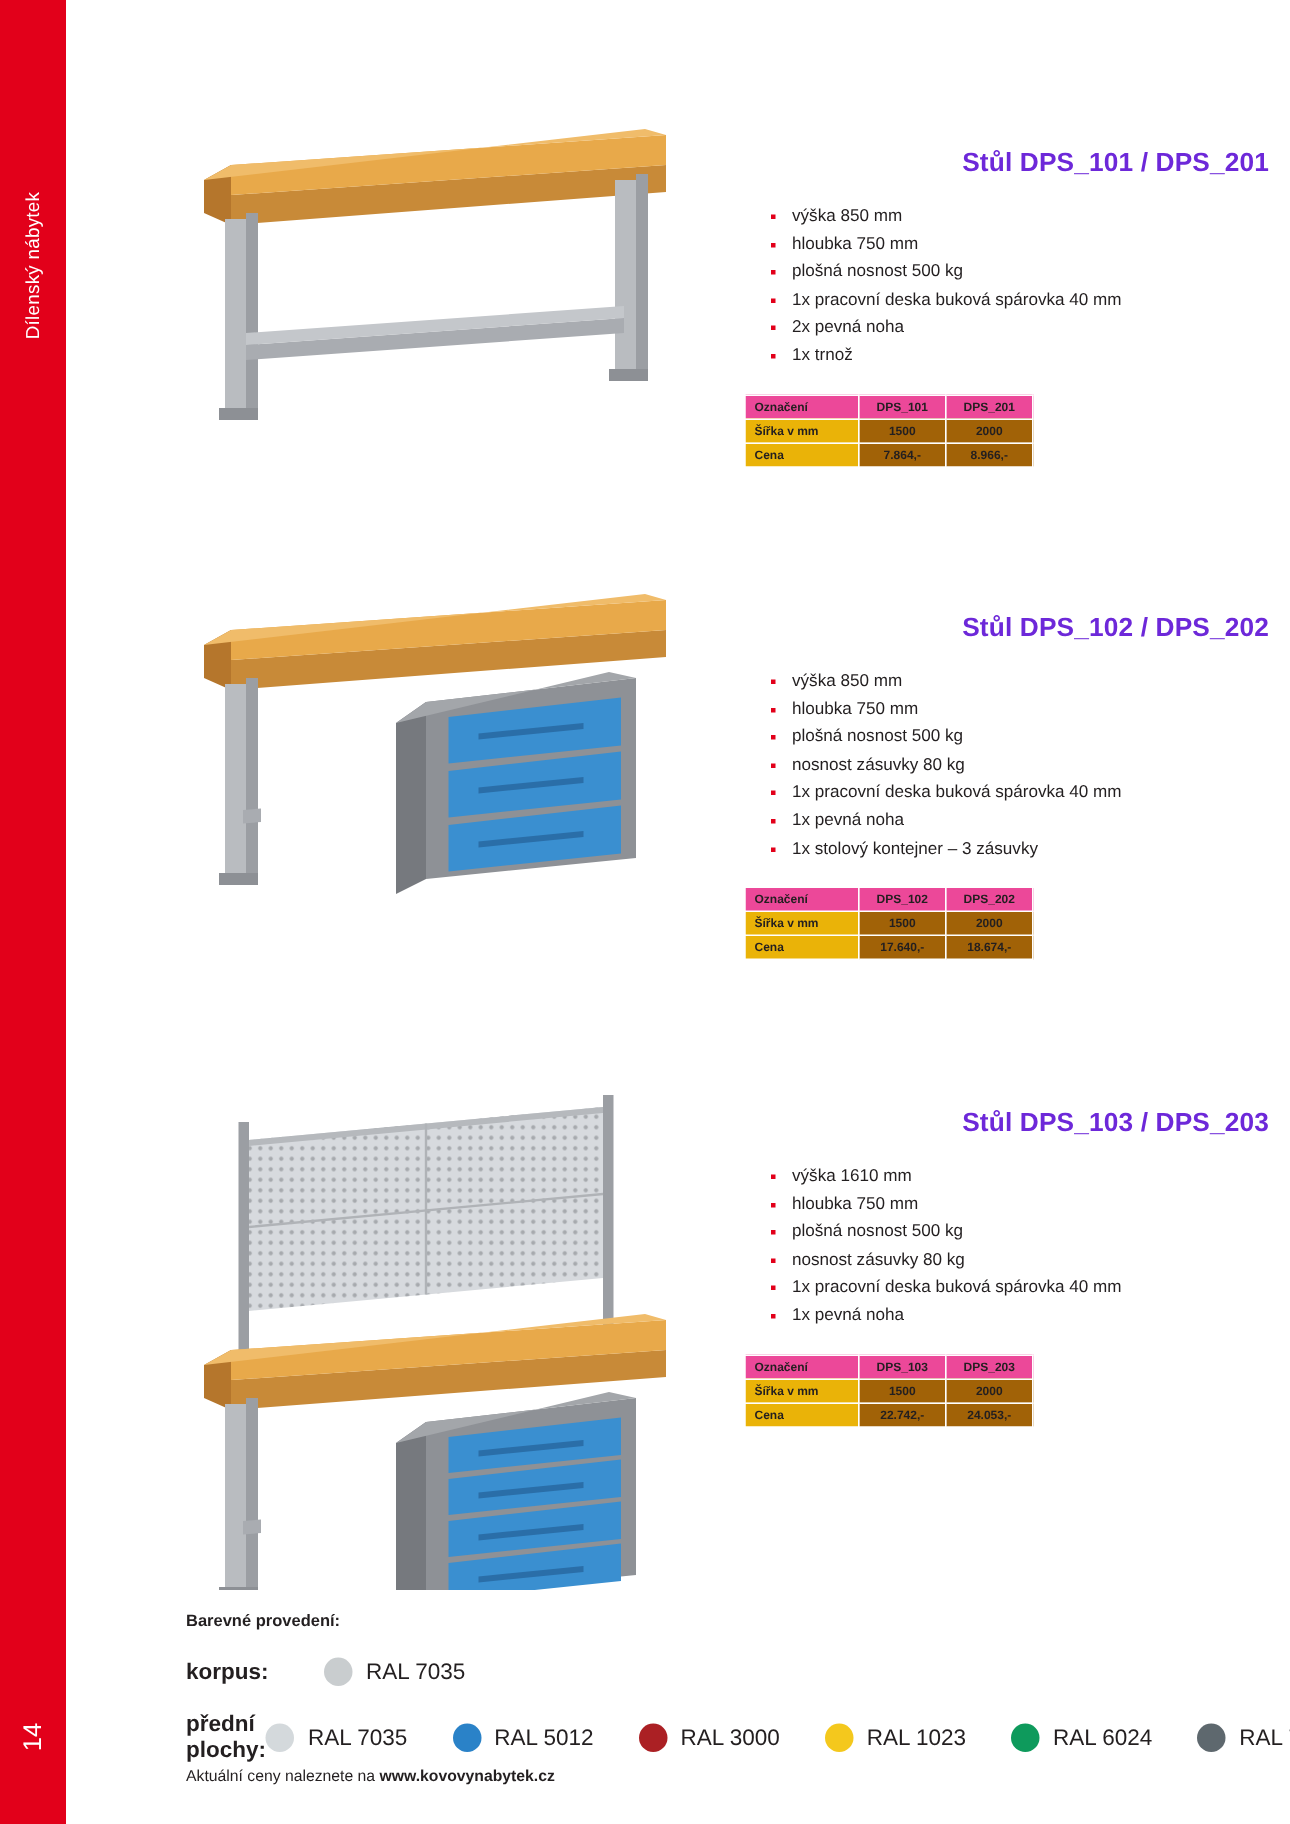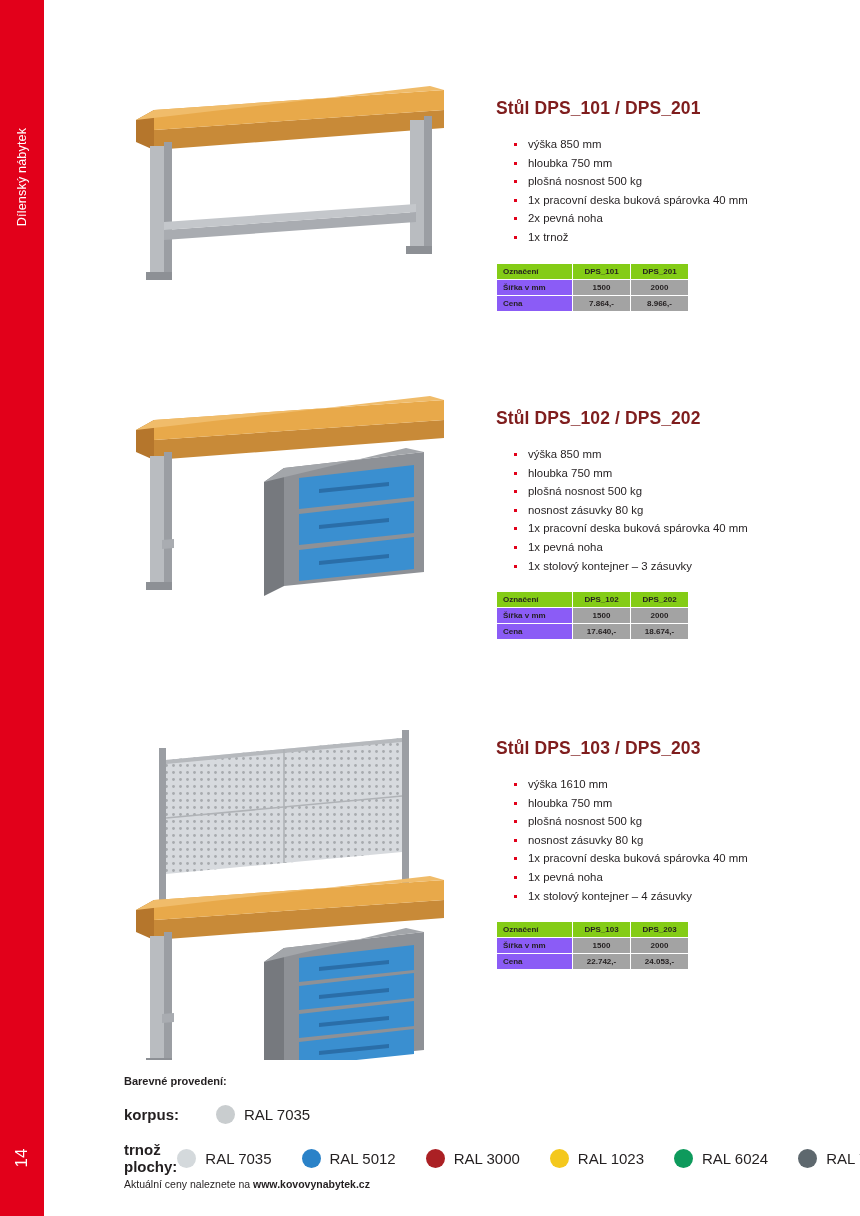--- a/index.html
+++ b/index.html
@@ -64,23 +64,24 @@
   }
   .info {
     position: absolute;
     left: 452px;
     top: 18px;
     width: 350px;
   }
   .info h2 {
     margin: 0 0 12px 0;
     font-size: 17.5px;
-    color: #7f1d1d;
+    color: #6d28d9;
     font-weight: bold;
     letter-spacing: 0.1px;
+    text-align: right;
   }
   ul.specs {
     list-style: none;
     margin: 16px;
     padding: 0;
   }
   ul.specs li {
     position: relative;
     padding-left: 16px;
     font-size: 11.4px;
@@ -98,30 +99,30 @@
 
   table.pricetab {
     border-collapse: collapse;
     margin-top: 13px;
     font-size: 8px;
   }
   table.pricetab td {
     border: 1px solid #ffffff;
     padding: 3px 6px;
     text-align: center;
-    background: #a3a3a3;
+    background: #a16207;
     font-weight: bold;
     white-space: nowrap;
   }
   table.pricetab td.lbl {
     text-align: left;
     width: 76px;
-    background: #8b5cf6;
-  }
-  table.pricetab tr.head td { background: #84cc16; }
+    background: #eab308;
+  }
+  table.pricetab tr.head td { background: #ec4899; }
   table.pricetab td.col { width: 58px; }
 
   
   .bench { position:absolute; left:0; top:0; width:350px; height:240px; }
 
   
   .colors {
     position: absolute;
     left: 124px;
     top: 1075px;
@@ -331,21 +332,20 @@
   </div>
   <div class="info">
     <h2>Stůl DPS_103 / DPS_203</h2>
     <ul class="specs">
       <li>výška 1610 mm</li>
       <li>hloubka 750 mm</li>
       <li>plošná nosnost 500 kg</li>
       <li>nosnost zásuvky 80 kg</li>
       <li>1x pracovní deska buková spárovka 40 mm</li>
       <li>1x pevná noha</li>
-      <li>1x stolový kontejner – 4 zásuvky</li>
     </ul>
     <table class="pricetab">
       <tbody>
           <tr class="head">
         <td class="lbl">Označení</td>
         <td class="col">DPS_103</td>
         <td class="col">DPS_203</td>
       </tr>
       <tr>
         <td class="lbl">Šířka v mm</td>
@@ -367,21 +367,21 @@
 
   <div class="colorrow">
     <div class="rowlabel">korpus:</div>
     <div class="swatchgroup">
       <span class="swatch" style="background:#c9cdcf"></span>
       <span class="swatchname">RAL 7035</span>
     </div>
   </div>
 
   <div class="colorrow">
-    <div class="rowlabel">trnož plochy:</div>
+    <div class="rowlabel">přední plochy:</div>
     <div class="swatchgroup">
       <span class="swatch" style="background:#d4d9dc"></span>
       <span class="swatchname">RAL 7035</span>
     </div>
     <div class="swatchgroup">
       <span class="swatch" style="background:#2a82c8"></span>
       <span class="swatchname">RAL 5012</span>
     </div>
     <div class="swatchgroup">
       <span class="swatch" style="background:#ab2024"></span>

